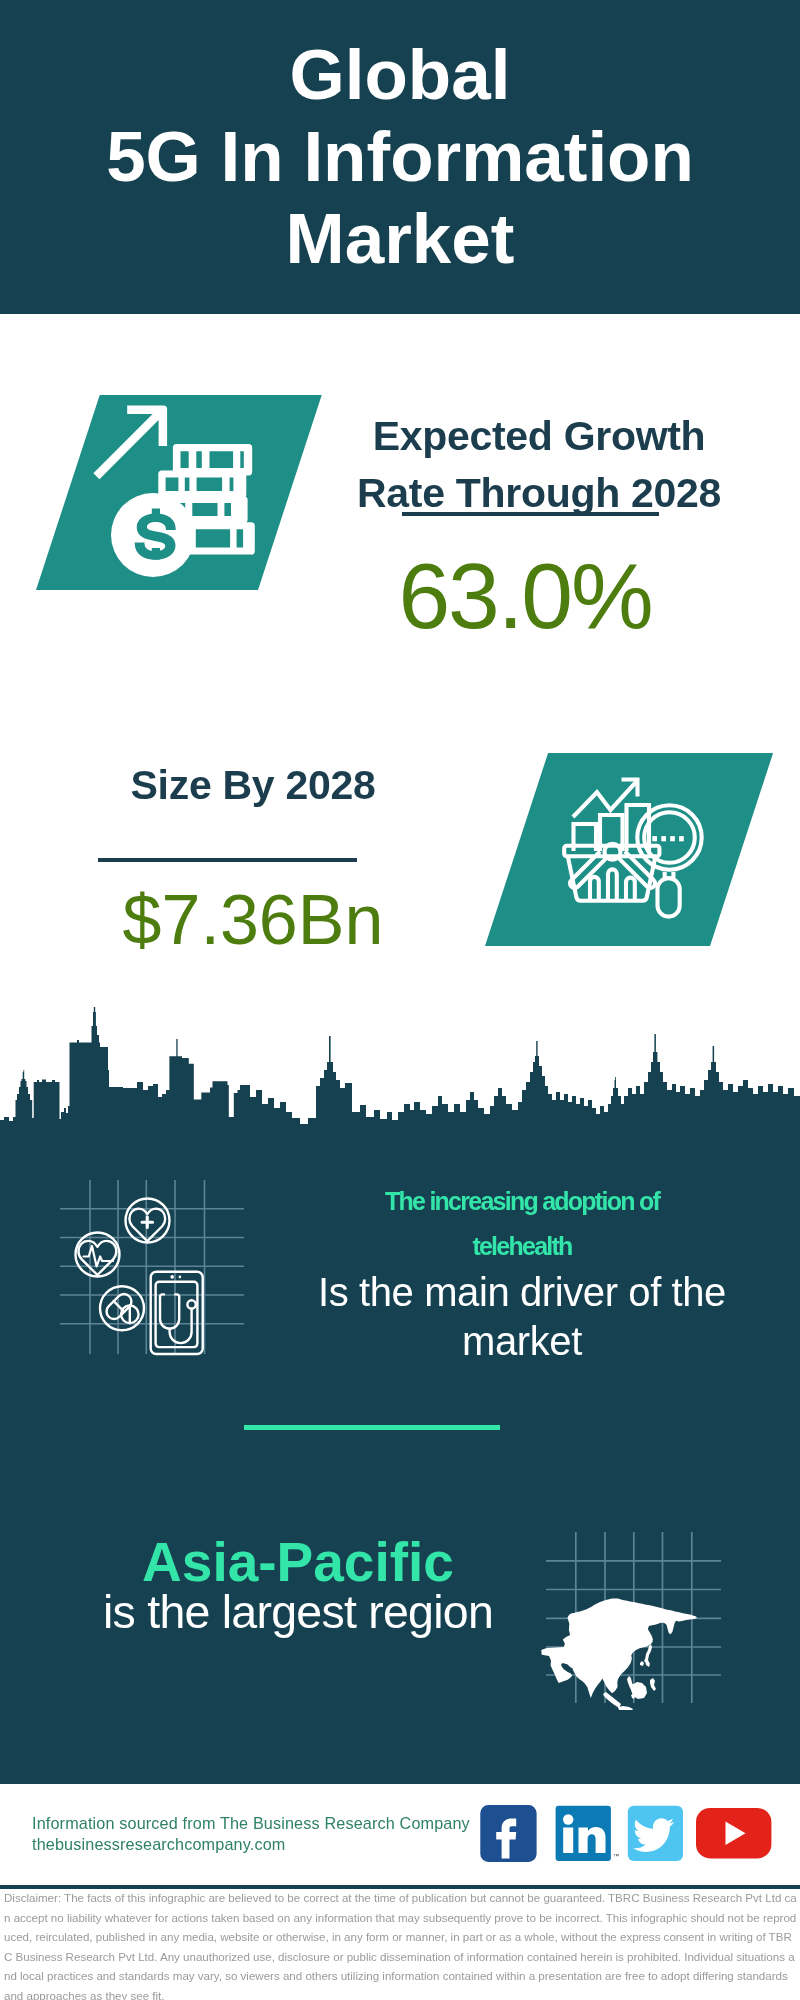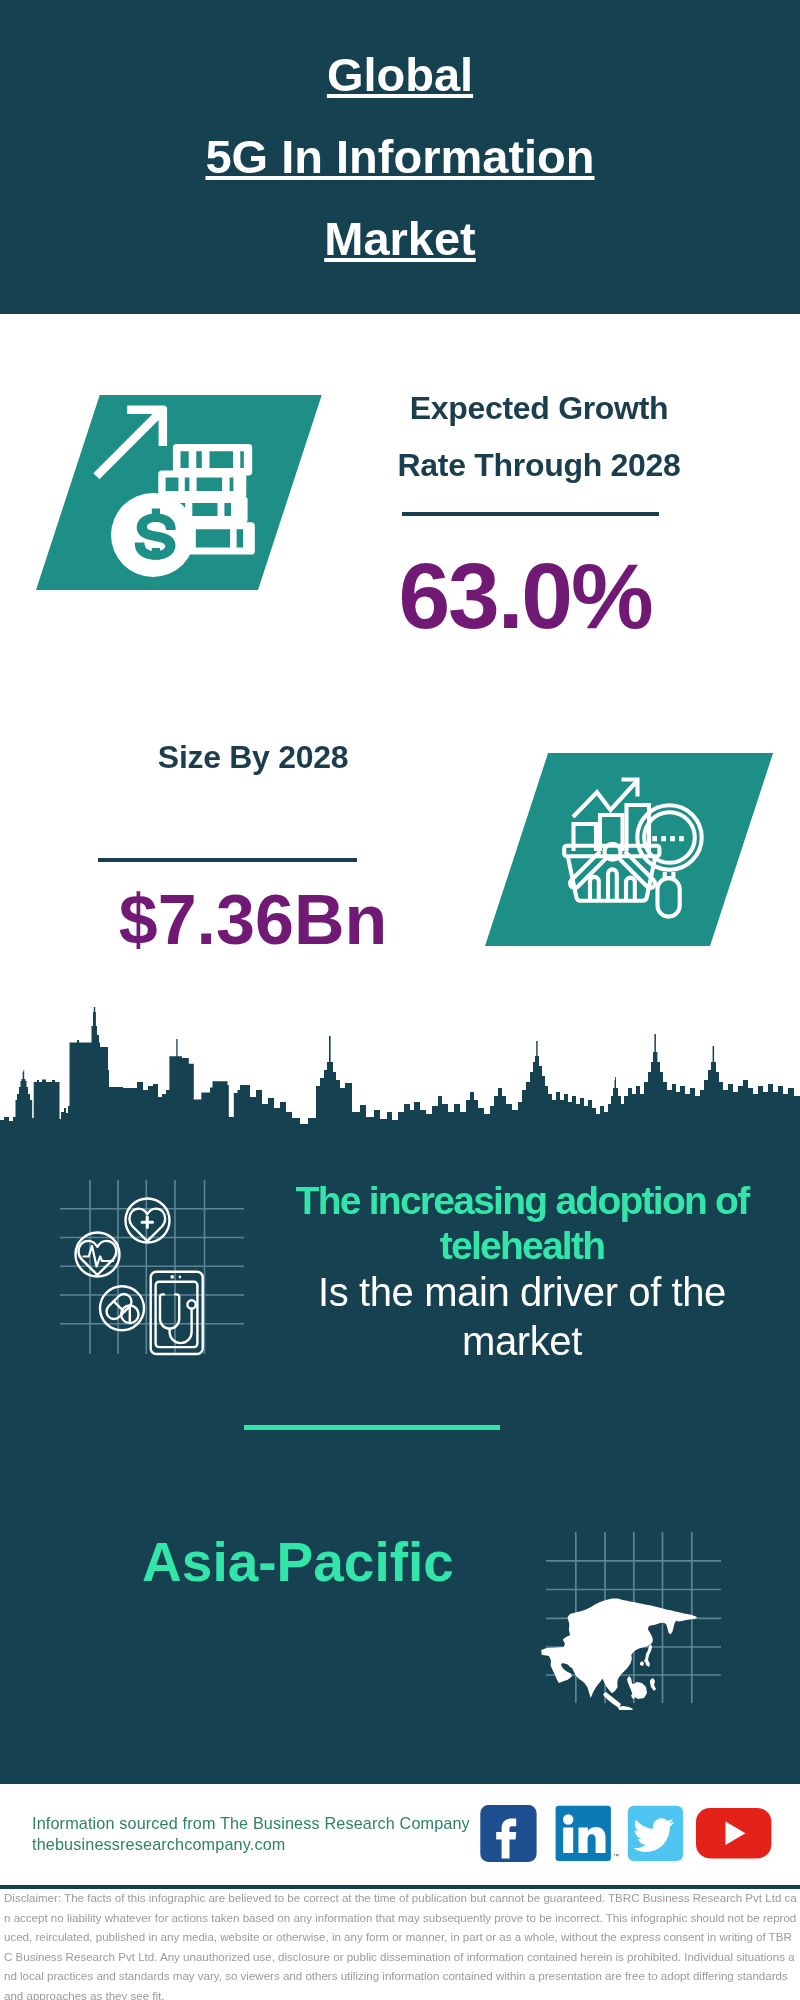--- a/index.html
+++ b/index.html
@@ -4,56 +4,56 @@
 <title>infographic</title>
 <style>
   * { margin:0; padding:0; box-sizing:border-box; }
   html,body { width:800px; height:2000px; }
   body { font-family:"Liberation Sans", sans-serif; background:#ffffff; }
   .page { position:relative; width:800px; height:2000px; overflow:hidden; background:#ffffff; }
 
   
   .header { position:absolute; left:0; top:0; width:800px; height:314px; background:#164150; }
   .header-title { position:absolute; left:0; top:34px; width:800px; text-align:center;
-      color:#ffffff; font-size:47px; font-weight:bold; line-height:82px;text-decoration:underline; }
+      color:#ffffff; font-size:71px; font-weight:bold; line-height:82px; }
 
 
   
   .para { position:absolute; background:#1d8f87; }
   .para1 { left:36px; top:395px; width:222px; height:195px;
            transform-origin: bottom left; transform: skewX(-18.1deg); }
   .para2 { left:485px; top:753px; width:225px; height:193px;
            transform-origin: bottom left; transform: skewX(-18.1deg); }
   .icon-svg { position:absolute; }
   .ico1 { left:88px; top:400px; width:172px; height:185px; }
   .ico2 { left:555px; top:775px; width:150px; height:150px; }
   .ico3 { left:56px; top:1176px; width:192px; height:182px; }
   .ico4 { left:540px; top:1525px; width:190px; height:185px; }
 
   
-  .stat-label { position:absolute; text-align:center; color:#1b3d4d; font-size:32px; font-weight:bold; line-height:57px; white-space:nowrap; letter-spacing:-0.3px; }
+  .stat-label { position:absolute; text-align:center; color:#1b3d4d; font-size:41px; font-weight:bold; line-height:57px; white-space:nowrap; letter-spacing:-0.3px;margin-top:28px; }
   .stat-rule { position:absolute; height:4px; background:#1b3d4d; }
-  .stat-value { position:absolute; text-align:center; color:#701a75; font-weight:bold; white-space:nowrap; }
+  .stat-value { position:absolute; text-align:center; color:#4d7c0f; font-weight:normal; white-space:nowrap; }
   .s1-label { left:354px; top:380px; width:370px; }
   .s1-rule  { left:402px; top:512px; width:257px; }
   .s1-value { left:355px; top:549px; width:340px; font-size:93px; line-height:95px; letter-spacing:-2.1px; }
   .s2-label { left:68px; top:729px; width:370px; }
   .s2-rule  { left:98px; top:858px; width:259px; }
   .s2-value { left:68px; top:884px; width:370px; font-size:70px; line-height:72px; letter-spacing:0px; }
 
   
   .dark { position:absolute; left:0; top:1133px; width:800px; height:647px; background:#164150; }
   .skyline { position:absolute; left:0; top:1000px; width:800px; height:135px; }
 
   
   .insight { position:absolute; text-align:center; }
   .insight .hl { color:#33e5a9; font-weight:bold; display:block; }
   .insight .rest { color:#ffffff; display:block; }
   .ins1 { left:266px; top:1179px; width:512px; }
-  .ins1 .hl { font-size:39px; line-height:44.5px; letter-spacing:-1.75px; }
+  .ins1 .hl { font-size:25px; line-height:44.5px; letter-spacing:-1.75px; }
   .ins1 .rest { font-size:40px; line-height:49px; letter-spacing:-0.4px; }
   .ins2 { left:42px; top:1537px; width:512px; }
   .ins2 .hl { font-size:55px; line-height:50px; letter-spacing:0px; }
   .ins2 .rest { font-size:46.5px; line-height:50px; letter-spacing:-0.75px; }
   .ins-rule { position:absolute; left:244px; top:1425px; width:256px; height:5px; background:#33e5a9; }
 
   
   .foot-line { position:absolute; left:0; width:800px; height:3.5px; background:#164150; }
   .foot-src { position:absolute; left:32px; top:1813px; width:470px; color:#2f8266;
               font-size:16.2px; line-height:20.5px; letter-spacing:0.15px; }
@@ -140,20 +140,21 @@
   <div class="insight ins1">
     <span class="hl">The increasing adoption of</span>
     <span class="hl">telehealth</span>
     <span class="rest">Is the main driver of the</span>
     <span class="rest">market</span>
   </div>
   <div class="ins-rule"></div>
 
   <div class="insight ins2">
     <span class="hl">Asia-Pacific</span>
+    <span class="rest">is the largest region</span>
   </div>
 
   <svg class="icon-svg ico3" viewBox="0 0 192 182">
     <g stroke="#5d8494" stroke-width="1.6" fill="none">
       <path d="M34,4 V178 M62,4 V178 M90.3,4 V178 M119,4 V178 M148.5,4 V178"></path>
       <path d="M4,32.8 H188 M4,61.5 H188 M4,90.3 H188 M4,119 H188 M4,147.8 H188"></path>
     </g>
     <g fill="none" stroke="#ffffff" stroke-width="2.4">
       <circle cx="91.5" cy="44.5" r="22"></circle>
       <circle cx="41.5" cy="78.5" r="22"></circle>

